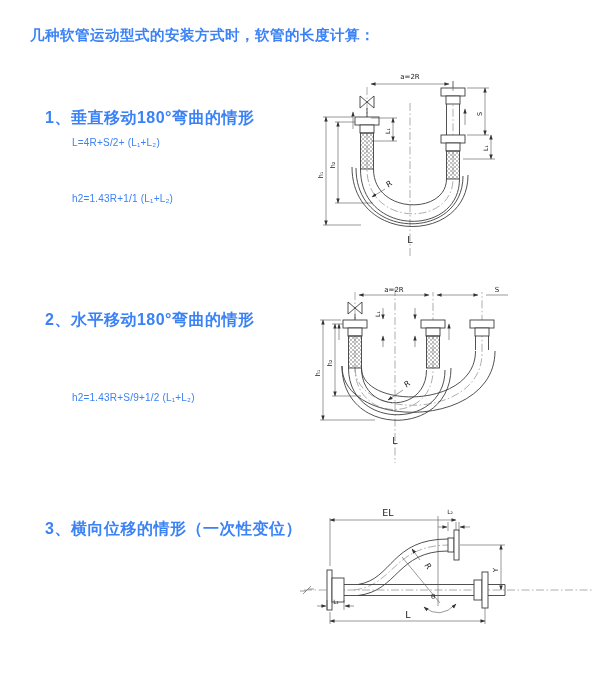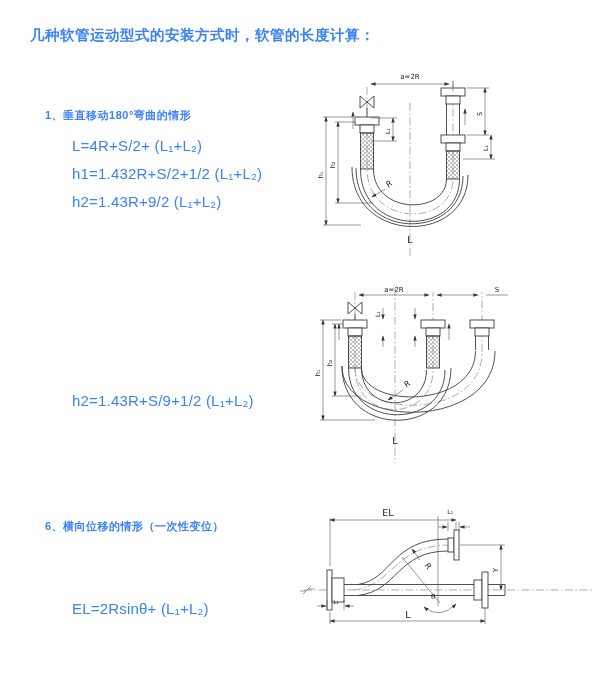--- a/index.html
+++ b/index.html
@@ -1,44 +1,43 @@
 <!DOCTYPE html>
 <html><head>
 <meta charset="utf-8">
 <style>
   html,body{margin:0;padding:0;background:#fff;}
   .page{position:relative;width:600px;height:675px;background:#ffffff;overflow:hidden;
         font-family:"Liberation Sans","DejaVu Sans",sans-serif;color:#3b82f6;}
   .doc-title{position:absolute;left:30px;top:26px;font-size:14.5px;font-weight:bold;letter-spacing:.5px;}
-  .sec-heading{position:absolute;font-size:11px;font-weight:bold;letter-spacing:.5px;}
-  .formula{position:absolute;font-size:15px;letter-spacing:.2px;}
+  .sec-heading{position:absolute;font-size:16px;font-weight:bold;letter-spacing:.5px;}
+  .formula{position:absolute;font-size:10px;letter-spacing:.2px;}
   svg.diag{position:absolute;}
   svg.diag text{font-family:"DejaVu Sans",sans-serif;fill:#222;}
   .obj{stroke:#3d3d3d;stroke-width:.9;fill:none;}
   .objf{stroke:#3d3d3d;stroke-width:.9;fill:#fff;}
   .dim{stroke:#555;stroke-width:.6;fill:none;}
   .cl{stroke:#777;stroke-width:.6;fill:none;stroke-dasharray:8 2.5 1.5 2.5;}
   .braid{stroke:#3d3d3d;stroke-width:.9;fill:url(#braid);}
 </style>
 </head>
 <body>
 
 <div class="page">
 
   <div class="doc-title">几种软管运动型式的安装方式时，软管的长度计算：</div>
 
   <div class="sec-heading" style="left:45px;top:108px">1、垂直移动180°弯曲的情形</div>
   <div class="formula" style="left:72px;top:137px">L=4R+S/2+ (L₁+L₂)</div>
-  <div class="formula" style="left:72px;top:165px">h1=1.432R+S/2+1/2 (L₁+L₂)</div>
-  <div class="formula" style="left:72px;top:193px">h2=1.43R+9/2 (L₁+L₂)</div>
-
+  <div class="formula" style="left:72px;top:193px">h2=1.43R+1/1 (L₁+L₂)</div>
+
+  <div class="sec-heading" style="left:45px;top:310px">2、水平移动180°弯曲的情形</div>
   <div class="formula" style="left:72px;top:392px">h2=1.43R+S/9+1/2 (L₁+L₂)</div>
 
-  <div class="sec-heading" style="left:45px;top:519px">6、横向位移的情形（一次性变位）</div>
-  <div class="formula" style="left:72px;top:600px">EL=2Rsinθ+ (L₁+L₂)</div>
+  <div class="sec-heading" style="left:45px;top:519px">3、横向位移的情形（一次性变位）</div>
 
   <svg class="diag" style="left:305px;top:65px" width="290" height="200" viewBox="0 0 290 200">
     <defs>
       <pattern id="braid" width="4" height="4" patternUnits="userSpaceOnUse">
         <path d="M0,4 L4,0 M0,0 L4,4" stroke="#8a8a8a" stroke-width="0.55" fill="none"></path>
       </pattern>
       <marker id="arr" viewBox="0 0 10 10" refX="9" refY="5" markerWidth="8.5" markerHeight="8.5" orient="auto-start-reverse">
         <path d="M0,1.6 L10,5 L0,8.4 z" fill="#333"></path>
       </marker>
     </defs>

